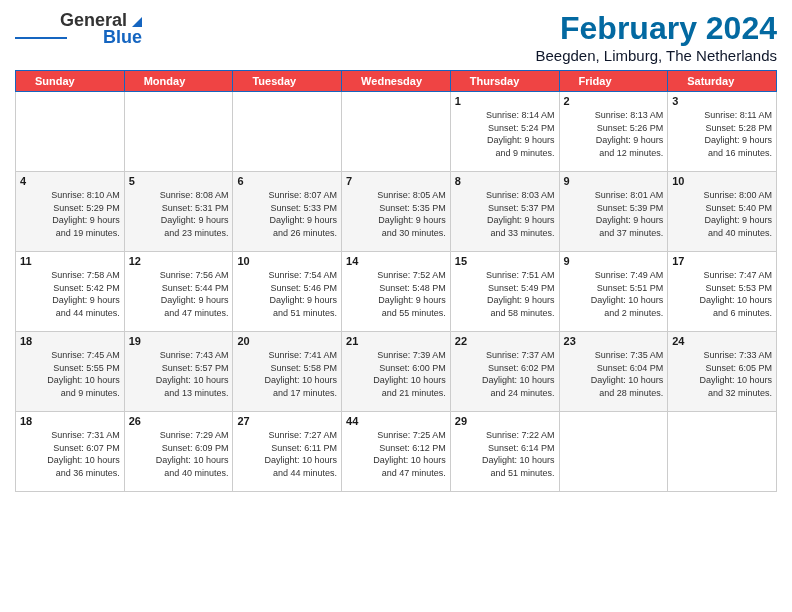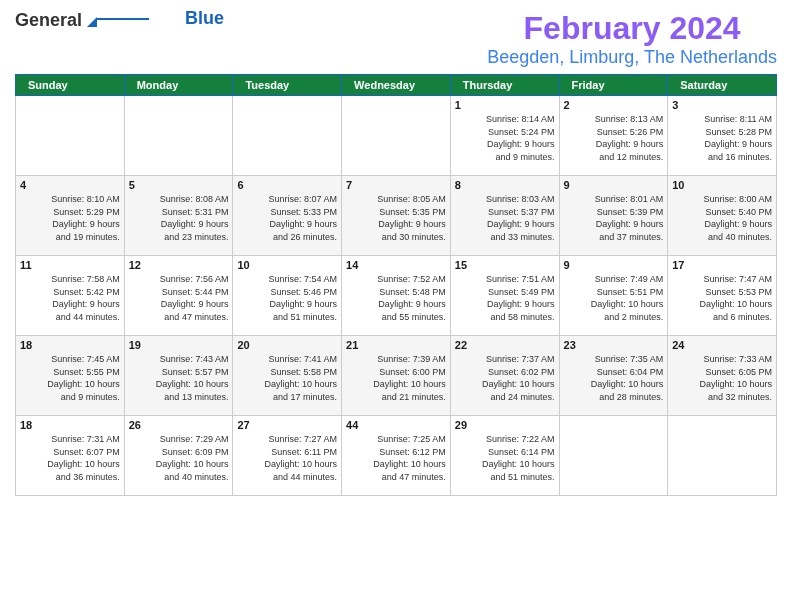--- a/index.html
+++ b/index.html
@@ -16,48 +16,47 @@
       padding: 10px 15px;
     }
     .header {
       display: flex;
       align-items: flex-start;
       justify-content: space-between;
       margin-bottom: 6px;
     }
     .logo {
       display: flex;
-      flex-direction: row;
-      align-items: center;
+      flex-direction: column;
+      align-items: flex-end;
     }
     .title-section {
       text-align: right;
     }
     .month-title {
       font-size: 32px;
       font-weight: bold;
-      color: #8b5cf6;
-      text-align: center;
+      color: #0369a1;
     }
     .location {
-      font-size: 18px;
-      color: #3b82f6;
+      font-size: 15px;
+      color: #0f172a;
       text-align: center;
     }
     table {
       width: 100%;
       border-collapse: collapse;
       table-layout: fixed;
     }
     thead th {
-      background: #15803d;
+      background: #ef4444;
       color: white;
       font-size: 11px;
       font-weight: bold;
-      padding: 4px 12px;
+      padding: 4px 19px;
       text-align: left;
       border: 1px solid #1565c0;
     }
     tbody td {
       border: 1px solid #ccc;
       vertical-align: top;
       padding: 3px 4px;
       font-size: 9.5px;
       color: #222;
       height: 80px;

